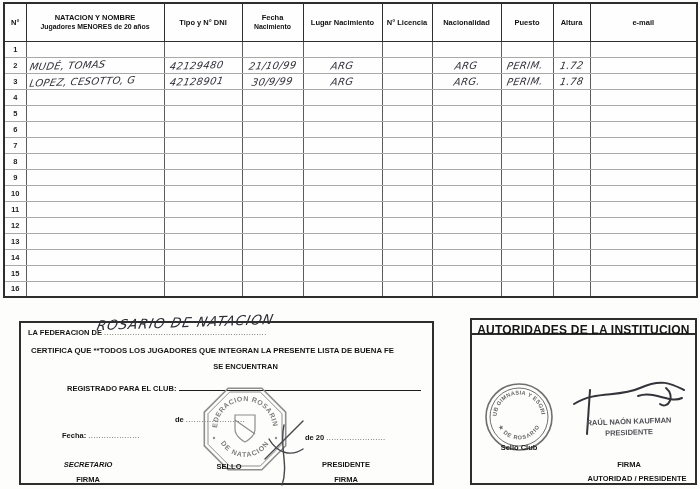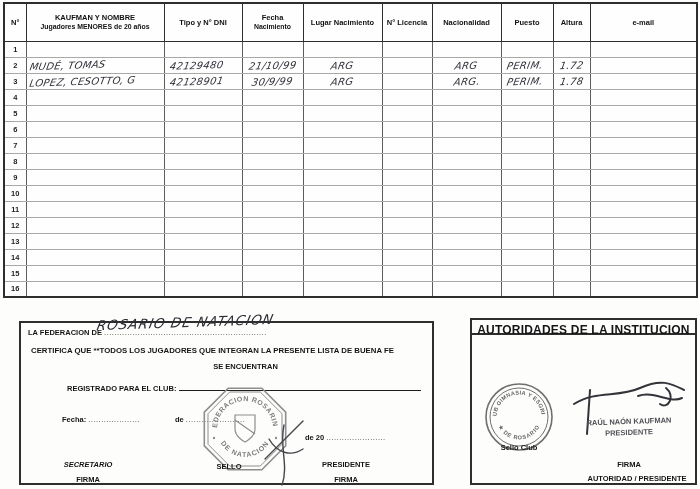--- a/index.html
+++ b/index.html
@@ -80,21 +80,21 @@
       <col style="width:79px">
         <col style="width:50px">
         <col style="width:69px">
         <col style="width:52px">
       <col style="width:37px">
         <col style="width:107px">
     </colgroup>
     <thead>
       <tr>
         <th>N°</th>
-        <th><span>KAUFMAN Y NOMBRE</span><span class="sub">Jugadores MENORES de 20 años</span></th>
+        <th><span>NATACION Y NOMBRE</span><span class="sub">Jugadores MENORES de 20 años</span></th>
         <th>Tipo y N° DNI</th>
         <th><span>Fecha</span><span class="sub">Nacimiento</span></th>
         <th>Lugar Nacimiento</th>
         <th>N° Licencia</th>
         <th>Nacionalidad</th>
         <th>Puesto</th>
         <th>Altura</th>
         <th>e-mail</th>
       </tr>
     </thead>
@@ -301,21 +301,21 @@
     </div>
     <div class="hw-big" style="left:76px; top:-9px;">ROSARIO DE NATACION</div>
 
     <div class="bl" style="left:10px; top:23px; font-size:7.8px;">CERTIFICA QUE **TODOS LOS JUGADORES QUE INTEGRAN LA PRESENTE LISTA DE BUENA FE</div>
     <div class="bl ctr" style="left:0; top:39px; width:449px;">SE ENCUENTRAN</div>
 
     <div class="bl" style="left:46px; top:60px;">
       <span>REGISTRADO PARA EL CLUB:</span><span class="club-line"></span>
     </div>
 
-    <div class="bl" style="left:41px; top:92px;">
+    <div class="bl" style="left:41px; top:108px;">
       <span>Fecha:</span>
       <span class="dots">....................</span>
     </div>
     <div class="bl" style="left:154px; top:92px;">
       <span>de</span>
       <span class="dots">.......................</span>
     </div>
     <div class="bl" style="left:284px; top:92px;margin-top:18px;">
       <span>de 20</span>
       <span class="dots">.......................</span>

